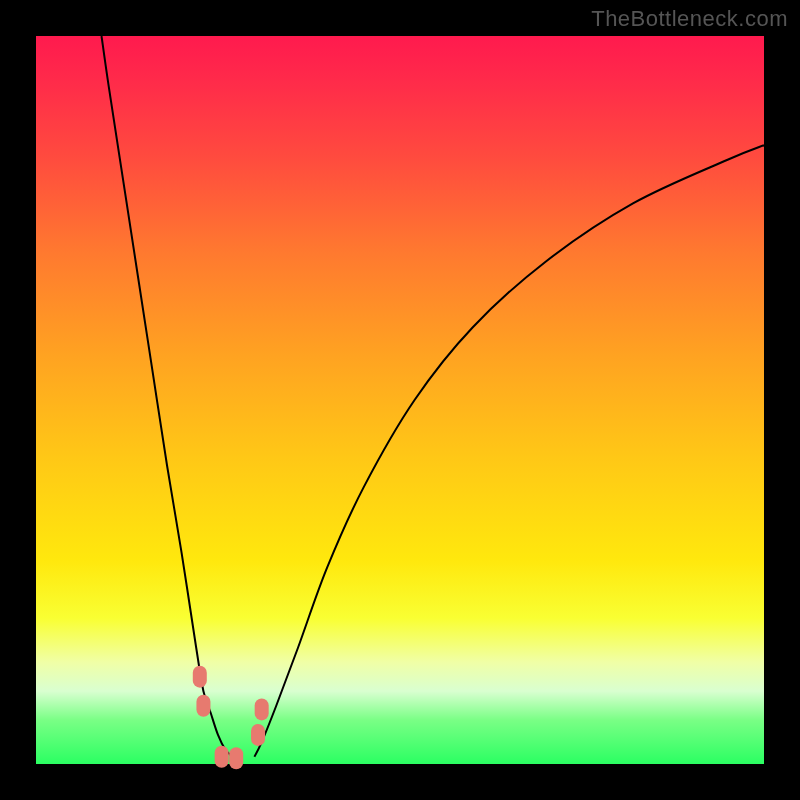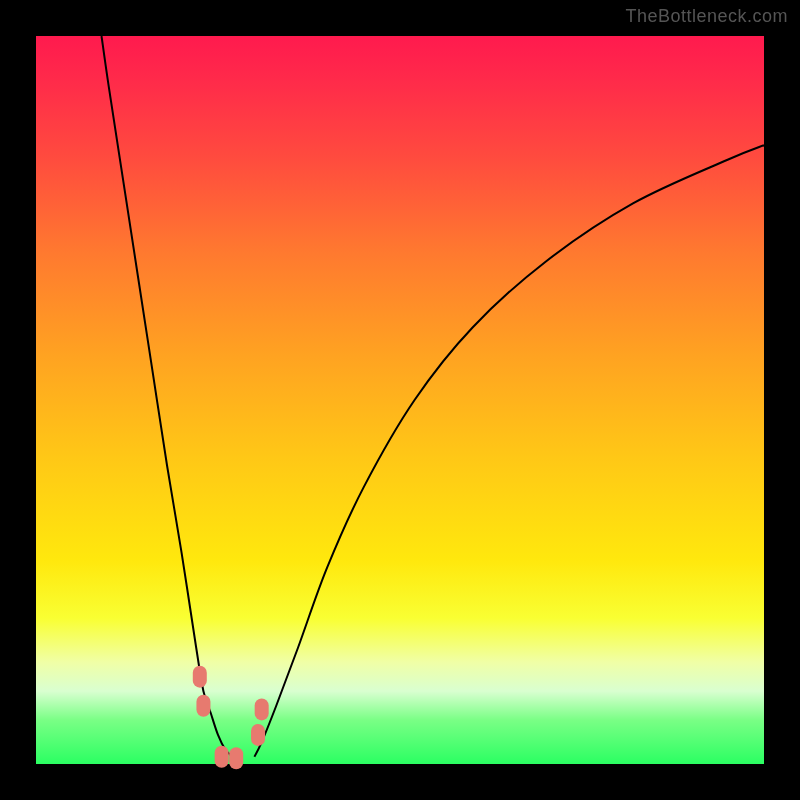--- a/index.html
+++ b/index.html
@@ -37,21 +37,21 @@
       #f0ffa6 86%,
       #d9ffd0 90%,
       #79ff85 94%,
       #2bff62 100%);
   }
   .watermark {
     position: absolute;
     top: 6px;
     right: 12px;
     color: #555;
-    font-size: 18px;
+    font-size: 22px;
     letter-spacing: 0.5px;
     font-weight: 500;
   }
   svg.curves {
     position: absolute;
     left: 0;
     top: 0;
     width: 728px;
     height: 728px;
     overflow: visible;

